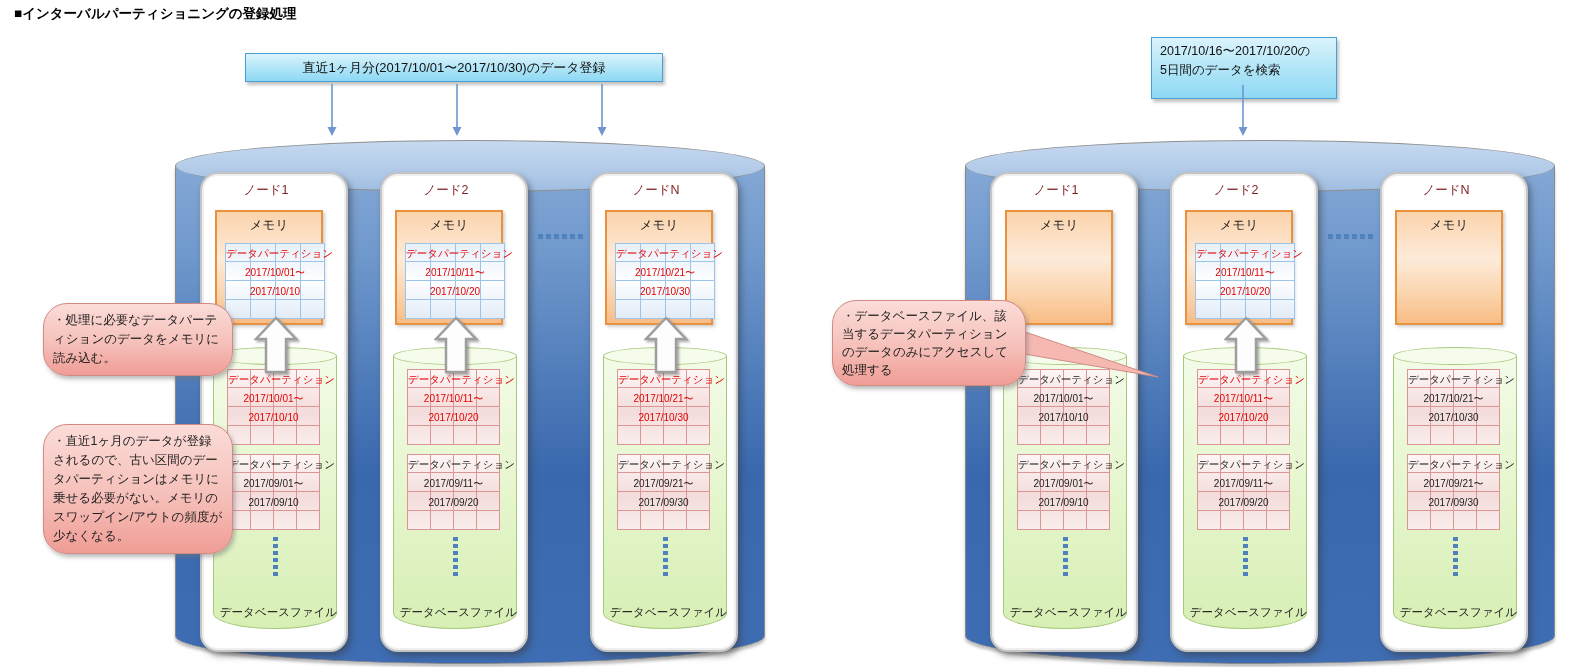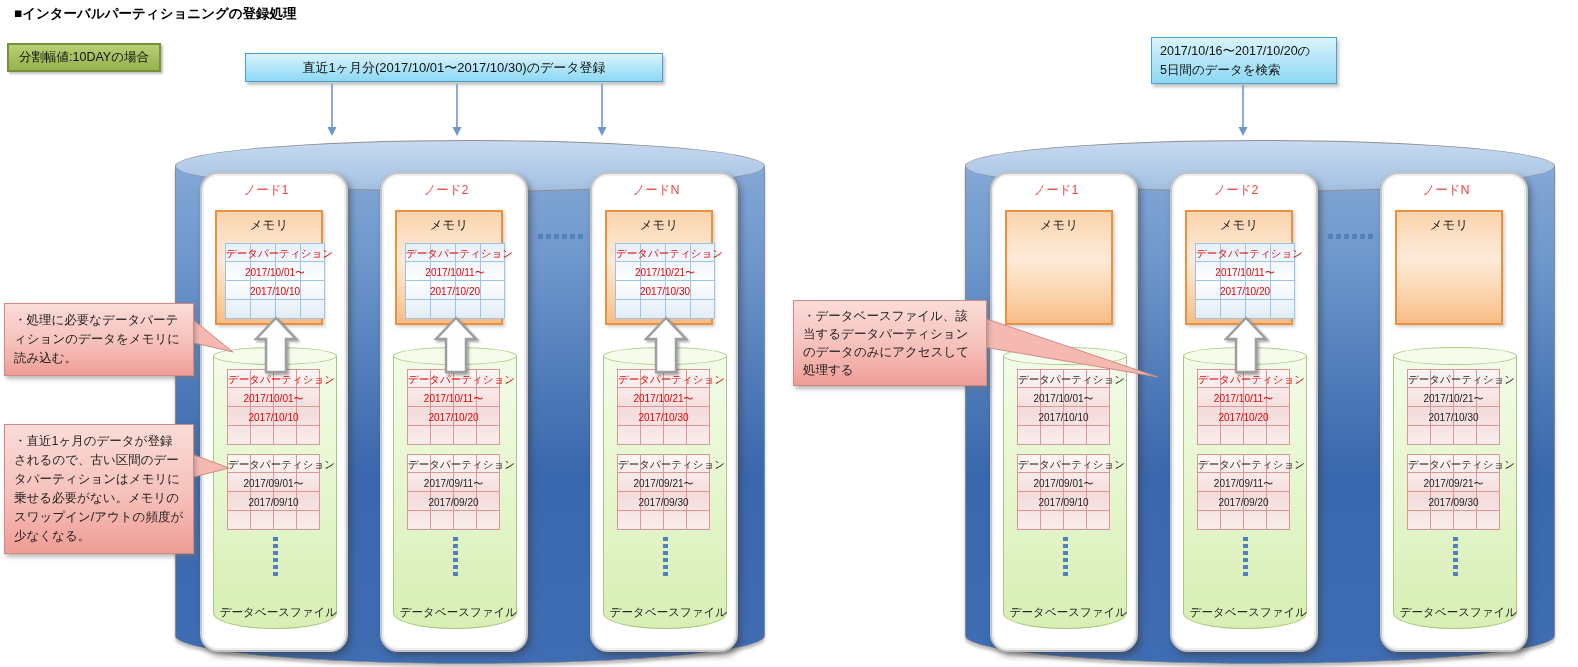--- a/index.html
+++ b/index.html
@@ -6,35 +6,35 @@
   .stage{position:relative;width:1578px;height:667px;overflow:hidden;
          font-family:"Liberation Sans","DejaVu Sans",sans-serif;color:#111;}
   .title{position:absolute;font-size:13.5px;font-weight:bold;color:#000;white-space:nowrap;z-index:3;}
   .tag{position:absolute;left:7px;top:43px;padding:4px 10px;font-size:12.5px;color:#111;
        background:linear-gradient(180deg,#b9d074 0%,#a3bd5c 60%,#96b24d 100%);
        border:2px solid #76923c;box-shadow:2px 2px 2px rgba(120,120,120,.45);z-index:3;white-space:nowrap;}
   .bcall{position:absolute;background:linear-gradient(180deg,#dbf4fc 0%,#b6e7f8 45%,#8dd8f4 100%);
          border:1.5px solid #4a9fd4;box-shadow:2px 3px 3px rgba(120,120,120,.45);
          color:#111;z-index:20;box-sizing:border-box;}
   .bcall.l{left:245px;top:53px;width:418px;height:29px;line-height:27px;text-align:center;font-size:13px;white-space:nowrap;}
-  .bcall.r{left:1151px;top:37px;width:186px;height:47px;padding:4px 8px;font-size:12.5px;line-height:19px;}
+  .bcall.r{left:1151px;top:37px;width:186px;height:62px;padding:4px 8px;font-size:12.5px;line-height:19px;}
   
   .bigcyl{position:absolute;top:140px;width:590px;height:524px;z-index:1;}
   .bigcyl .bc-top{position:absolute;top:0;left:0;right:0;height:52px;border-radius:50%;
         background:linear-gradient(180deg,#c6d9ef 0%,#aec8e7 70%,#9fbde1 100%);
         border:1.5px solid #8f8f8f;box-sizing:border-box;z-index:2;}
   .bigcyl .bc-body{position:absolute;top:26px;left:0;right:0;bottom:0;
         background:linear-gradient(180deg,#84a8d6 0%,#6f98cc 18%,#4b78b7 46%,#3a68ae 62%,#3f6db3 100%);
         border:1.5px solid #8a8a8a;border-top:none;border-radius:0 0 295px 295px / 0 0 28px 28px;
         box-sizing:border-box;box-shadow:0 3px 3px rgba(0,0,0,.25);z-index:1;}
   
   .node{position:absolute;top:172px;width:148px;height:480px;background:#fff;
         border:2px solid #c4c4c4;border-radius:18px;box-sizing:border-box;
         box-shadow:inset 0 0 0 2px #efefef,3px 4px 6px rgba(55,55,55,.5);z-index:10;}
-  .node-name{position:absolute;top:8px;left:0;right:16px;text-align:center;font-size:12.5px;color:#ef4444;}
+  .node-name{position:absolute;top:8px;left:0;right:16px;text-align:center;font-size:12.5px;color:#7f1d1d;}
   .mem{position:absolute;left:13px;top:36px;width:108px;height:115px;box-sizing:border-box;
        border:2px solid #e8913f;
        background:linear-gradient(180deg,#fbd3ac 0%,#fdebd9 42%,#fbd6b0 72%,#f8bc85 100%);
        box-shadow:2px 2px 3px rgba(150,150,150,.45);}
   .mem-label{position:absolute;top:5px;left:0;right:0;text-align:center;font-size:12.5px;color:#1a1a1a;}
   .grid{position:absolute;box-sizing:border-box;}
   .bluegrid{left:8px;top:31px;width:100px;height:76px;border:1px solid #9dc3e6;
        background:
         repeating-linear-gradient(90deg,transparent 0 24px,#9dc3e6 24px 25px),
         repeating-linear-gradient(0deg,transparent 0 18px,#9dc3e6 18px 19px),
@@ -63,37 +63,36 @@
   .dpart{position:absolute;left:14px;z-index:3;}
   .dpart.p1{top:22px;} .dpart.p2{top:107px;}
   .vdots{position:absolute;left:0;right:0;top:190px;z-index:3;display:flex;flex-direction:column;align-items:center;gap:3px;}
   .vdots i{display:block;width:5px;height:4px;background:#4f81bd;}
   .dbl{position:absolute;left:0;right:0;bottom:9px;text-align:right;font-size:11.5px;color:#222;z-index:3;white-space:nowrap;}
   
   .hdots{position:absolute;top:234px;display:flex;gap:3px;z-index:12;}
   .hdots i{display:block;width:5px;height:5px;background:#4f81bd;}
   
   .note{position:absolute;background:linear-gradient(180deg,#fbdcd8 0%,#f6c0ba 55%,#ef9d95 100%);
-        border:1.5px solid #cf8a84;border-radius:0;color:#222;
-        box-shadow:2px 3px 4px rgba(120,120,120,.5);z-index:30;box-sizing:border-box;}
+        border:1.5px solid #cf8a84;border-radius:24px;color:#222;
+        box-shadow:2px 3px 4px rgba(120,120,120,.5);z-index:30;box-sizing:border-box;margin-left:39px;}
   .note.n1{left:4px;top:303px;width:190px;padding:7px 9px;font-size:12.5px;line-height:19px;}
   .note.n2{left:4px;top:424px;width:190px;padding:7px 9px;font-size:12.5px;line-height:19px;}
   .note.n3{left:793px;top:300px;width:194px;padding:6px 9px;font-size:12.5px;line-height:18px;}
   .overlay{position:absolute;left:0;top:0;width:1578px;height:667px;z-index:28;pointer-events:none;}
   .overlay .tail{fill:#f5b9b2;stroke:#cf8a84;stroke-width:1;}
   .overlay .aline{stroke:#6f96ce;stroke-width:1.6;fill:none;}
   .overlay .ahead{fill:#6f96ce;stroke:none;}
 </style>
 </head>
 <body>
 
 <div class="stage">
 
   <div class="title" style="left:14px;top:5px">■インターバルパーティショニングの登録処理</div>
-  <div class="tag">分割幅値:10DAYの場合</div>
   <div class="bcall l">直近1ヶ月分(2017/10/01〜2017/10/30)のデータ登録</div>
 
   <div class="bigcyl" style="left:175px">
     <div class="bc-body"></div>
     <div class="bc-top"></div>
   </div>
 
   <div class="node" style="left:200px">
     <div class="node-name">ノード1</div>
     <div class="mem">

